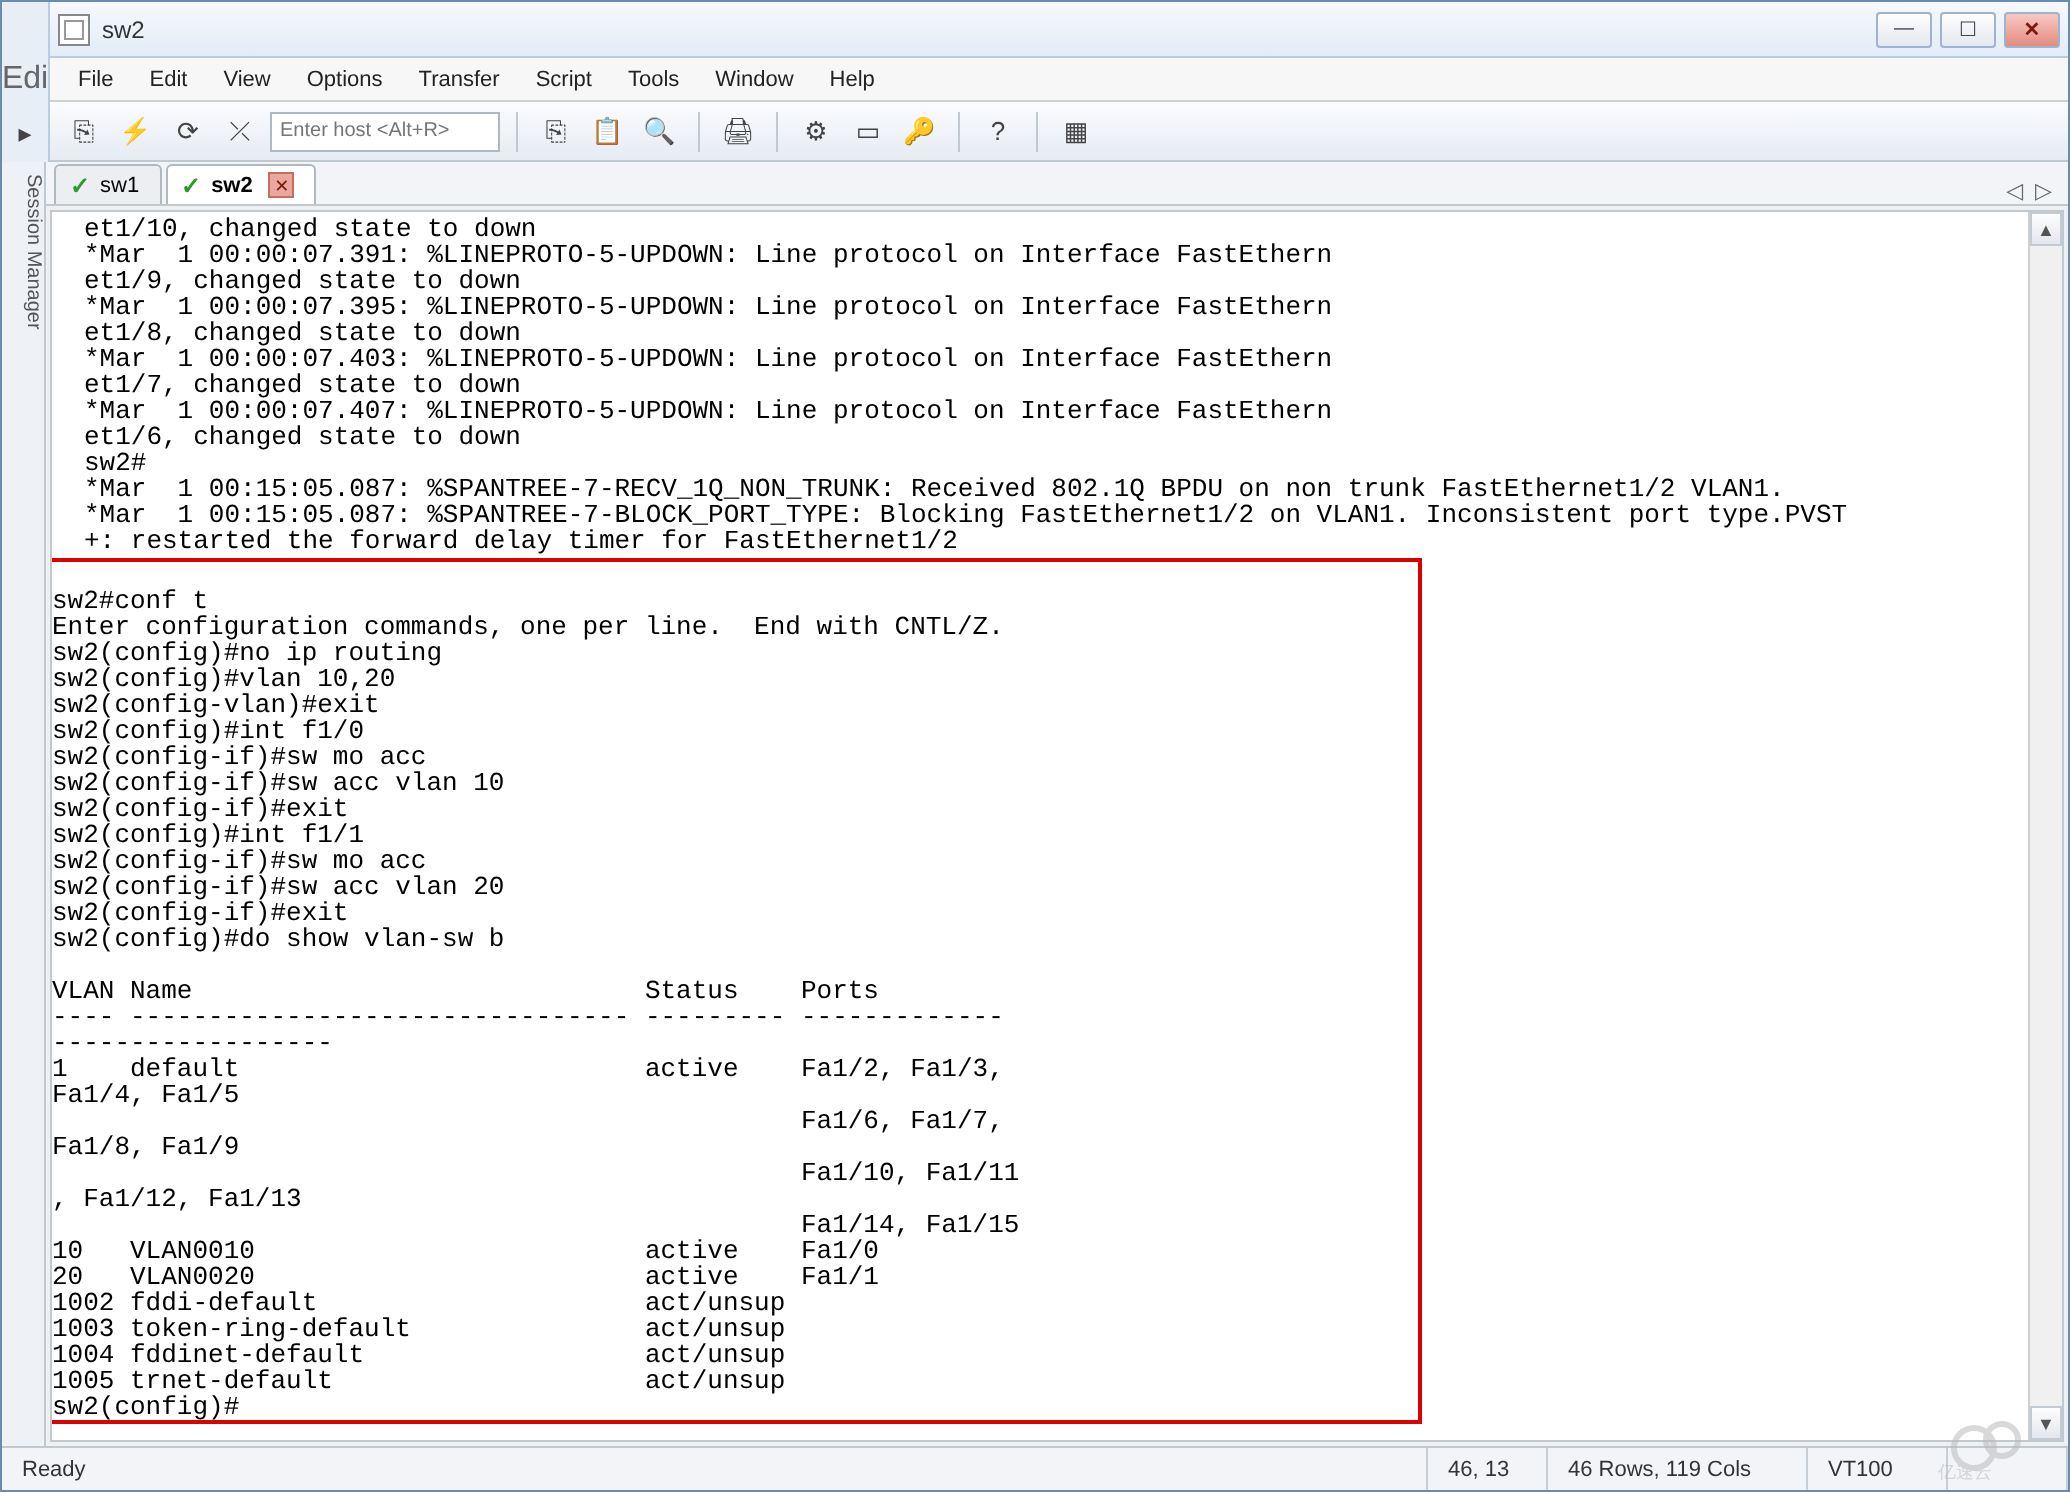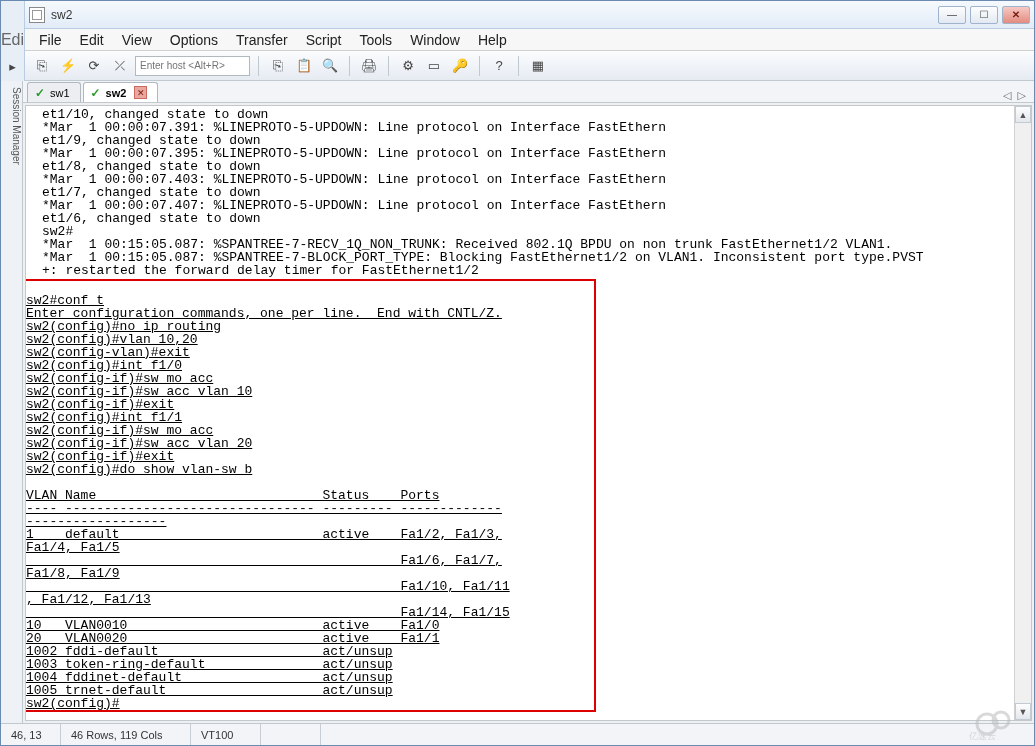--- a/index.html
+++ b/index.html
@@ -7,21 +7,21 @@
 .window-frame { border: 1px solid #6a8ab0; height: 100%; display: flex; flex-direction: column; background: #f0f0f0;}
 .title-bar { height: 28px; background: linear-gradient(#f5f9fd,#e2ecf7); display: flex; align-items: center; padding: 0 4px; border-bottom:1px solid #b9cde2;}
 .title-icon { width:16px; height:16px; background:#fff; border:1px solid #888; margin-right:6px; position:relative;}
 .title-icon::after { content:""; position:absolute; inset:2px; border:1px solid #999;}
 .title-text { flex:1; font-size:12px; color:#333;}
 .win-controls { display:flex; gap:4px;}
 .win-btn { width:28px; height:18px; background:linear-gradient(#fdfdfd,#e3e9f2); border:1px solid #9fb4cc; border-radius:2px; display:flex; align-items:center; justify-content:center; font-size:10px; color:#444; cursor:pointer;}
 .win-btn.close { background:linear-gradient(#f7c9c4,#e28c80); color:#7a1a0d; font-weight:bold;}
 .left-strip { width:24px; background:#e8eef6; border-right:1px solid #b9cde2; display:flex; align-items:center; justify-content:center;}
 .menu-bar { height:22px; background:#f7f7f7; border-bottom:1px solid #d0d0d0; display:flex; align-items:center; padding:0 6px; gap:2px;}
-.menu-item { padding:2px 8px; cursor:pointer; color:#222; font-size:14px;}
+.menu-item { padding:2px 8px; cursor:pointer; color:#222; font-size:11px;}
 .toolbar { height:30px; background:linear-gradient(#fbfcfe,#e6ebf2); border-bottom:1px solid #c0c8d0; display:flex; align-items:center; padding:0 6px; gap:4px;}
 .tb-btn { width:22px; height:22px; border:1px solid transparent; display:flex; align-items:center; justify-content:center; cursor:pointer; font-size:13px; color:#444; border-radius:2px;}
 .tb-sep { width:1px; height:20px; background:#c0c8d0; margin:0 4px;}
 .host-input { width:115px; height:20px; border:1px solid #b0b8c0; font-size:10px; padding:0 4px; color:#888; background:#fff;}
 .body-row { flex:1; display:flex; min-height:0;}
 .side-panel { width:22px; background:#eef2f7; border-right:1px solid #c0c8d0; writing-mode:vertical-rl; text-orientation:mixed; font-size:10px; color:#555; padding-top:6px; text-align:left;}
 .main-area { flex:1; display:flex; flex-direction:column; min-width:0;}
 .tab-bar { height:22px; background:#f2f4f7; border-bottom:1px solid #c0c8d0; display:flex; align-items:flex-end; padding-left:4px; gap:2px;}
 .tab { height:20px; padding:0 10px 0 6px; background:#fff; border:1px solid #b0b8c0; border-bottom:none; border-radius:3px 3px 0 0; display:flex; align-items:center; gap:4px; font-size:11px; cursor:pointer;}
 .tab.inactive { background:#eceef1;}
@@ -125,21 +125,21 @@
 et1/8, changed state to down
 *Mar  1 00:00:07.403: %LINEPROTO-5-UPDOWN: Line protocol on Interface FastEthern
 et1/7, changed state to down
 *Mar  1 00:00:07.407: %LINEPROTO-5-UPDOWN: Line protocol on Interface FastEthern
 et1/6, changed state to down
 sw2#
 *Mar  1 00:15:05.087: %SPANTREE-7-RECV_1Q_NON_TRUNK: Received 802.1Q BPDU on non trunk FastEthernet1/2 VLAN1.
 *Mar  1 00:15:05.087: %SPANTREE-7-BLOCK_PORT_TYPE: Blocking FastEthernet1/2 on VLAN1. Inconsistent port type.PVST
 +: restarted the forward delay timer for FastEthernet1/2
 </div>
-        <div class="terminal redbox" style="width:572px;text-decoration:underline;">
+        <div class="terminal redbox" style="width:687px;">
 sw2#conf t
 Enter configuration commands, one per line.  End with CNTL/Z.
 sw2(config)#no ip routing
 sw2(config)#vlan 10,20
 sw2(config-vlan)#exit
 sw2(config)#int f1/0
 sw2(config-if)#sw mo acc
 sw2(config-if)#sw acc vlan 10
 sw2(config-if)#exit
 sw2(config)#int f1/1
@@ -168,20 +168,21 @@
         <div class="scroll-track">
           <div class="sc-btn">▲</div>
           <div class="sc-track"></div>
           <div class="sc-btn">▼</div>
         </div>
       </div>
     </div>
   </div>
 
   <div class="status-bar">
+    <div class="sb-cell flex">Ready</div>
     <div class="sb-cell" style="width:60px;">46,  13</div>
     <div class="sb-cell" style="width:130px;">46 Rows, 119 Cols</div>
     <div class="sb-cell" style="width:70px;">VT100</div>
     <div class="sb-cell" style="width:60px;"></div>
   </div>
 </div>
 
 <div class="watermark">
   <svg viewBox="0 0 60 36">
       <circle cx="18" cy="20" r="10" fill="none" stroke="#bbb" stroke-width="3"></circle>

